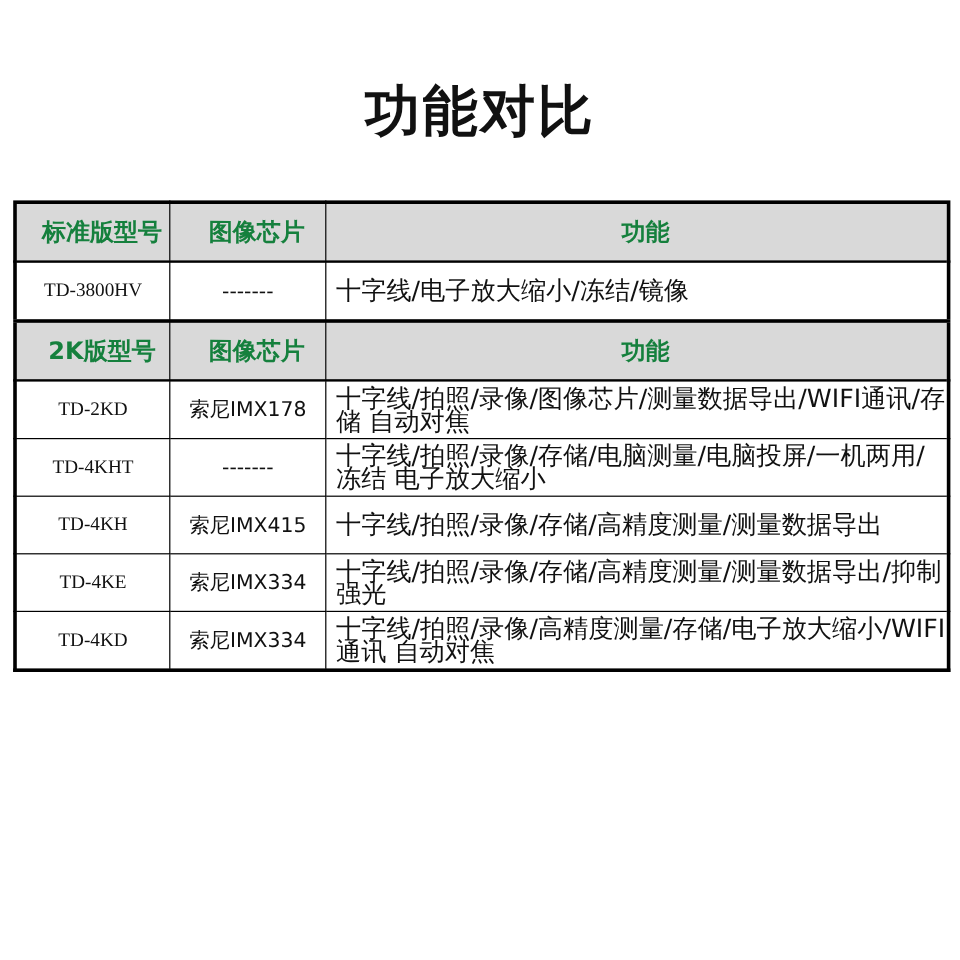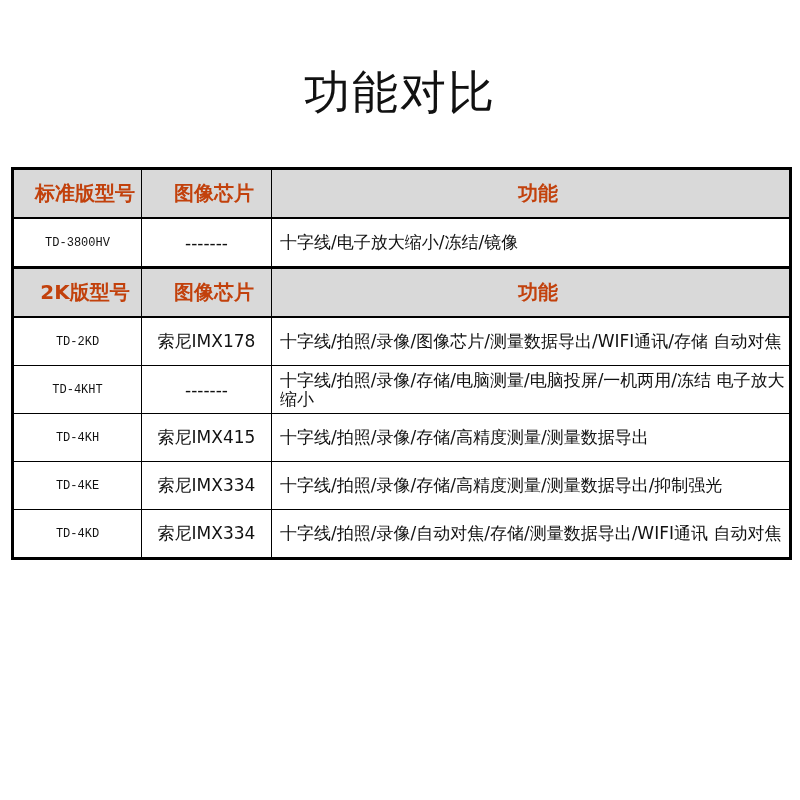--- a/index.html
+++ b/index.html
@@ -1,28 +1,28 @@
 <!DOCTYPE html>
 <html><head>
 <meta charset="utf-8">
 <style>
   html, body { margin:0; padding:0; background:#ffffff; }
   body { width:800px; height:800px; position:relative; overflow:hidden;
          font-family:"DejaVu Sans", "Liberation Sans", sans-serif; color:#111; }
   .title { position:absolute; top:62px; left:0; width:800px; text-align:center;
-           font-size:46px; font-weight:normal; letter-spacing:2px; color:#111; }
+           font-size:46px; font-weight:bold; letter-spacing:2px; color:#111; }
   table.cmp { position:absolute; left:11px; top:167px; width:778px; border-collapse:collapse;
               border:3px solid #000; table-layout:fixed; }
   table.cmp td { border:1px solid #000; height:47px; padding:0; vertical-align:middle; }
   table.cmp col.c1 { width:129px; } table.cmp col.c2 { width:130px; } table.cmp col.c3 { width:519px; }
-  tr.hdr td { background:#d9d9d9; font-weight:bold; font-size:20px; text-align:center; color:#c2410c;padding-left:15px; }
+  tr.hdr td { background:#d9d9d9; font-weight:bold; font-size:20px; text-align:center; color:#15803d;padding-left:15px; }
   tr.hdr { border-top:3px solid #000; border-bottom:2px solid #000; }
-  td.model { text-align:center; font-size:12px; font-family:Liberation Mono, monospace; }
+  td.model { text-align:center; font-size:16px; font-family:Liberation Serif, serif; }
   td.chip { text-align:center; font-size:17px; }
-  td.feat { text-align:left; padding-left:8px !important; font-size:17px; line-height:19px; }
+  td.feat { text-align:left; padding-left:8px !important; font-size:21px; line-height:19px; }
 </style>
 </head>
 <body>
 
 <div class="title">功能对比</div>
 
 <table class="cmp">
   <colgroup>
       <col class="c1">
       <col class="c2">
@@ -62,16 +62,16 @@
       <td class="feat">十字线/拍照/录像/存储/高精度测量/测量数据导出</td>
     </tr>
     <tr>
       <td class="model">TD-4KE</td>
       <td class="chip">索尼IMX334</td>
       <td class="feat">十字线/拍照/录像/存储/高精度测量/测量数据导出/抑制强光</td>
     </tr>
     <tr>
       <td class="model">TD-4KD</td>
       <td class="chip">索尼IMX334</td>
-      <td class="feat">十字线/拍照/录像/自动对焦/存储/测量数据导出/WIFI通讯 自动对焦</td>
+      <td class="feat">十字线/拍照/录像/高精度测量/存储/电子放大缩小/WIFI通讯 自动对焦</td>
     </tr>
   </tbody>
 </table>
 
 </body></html>

